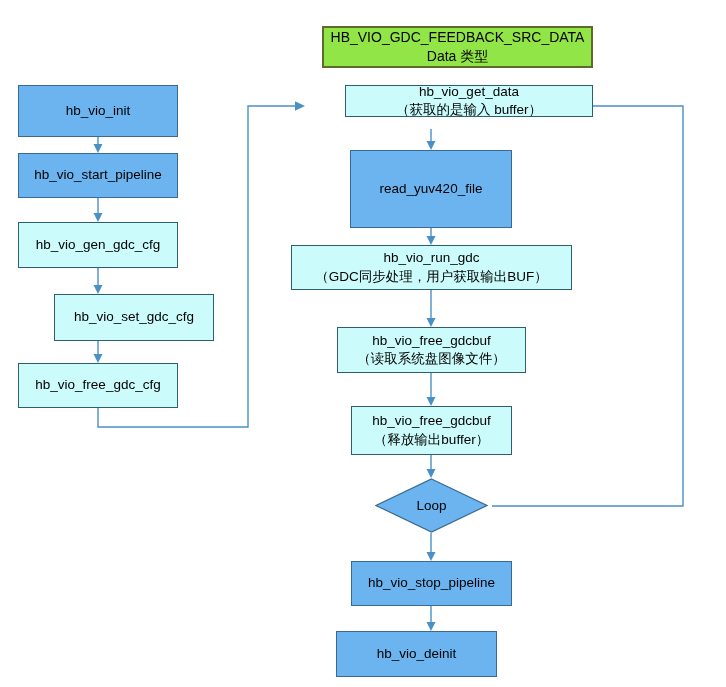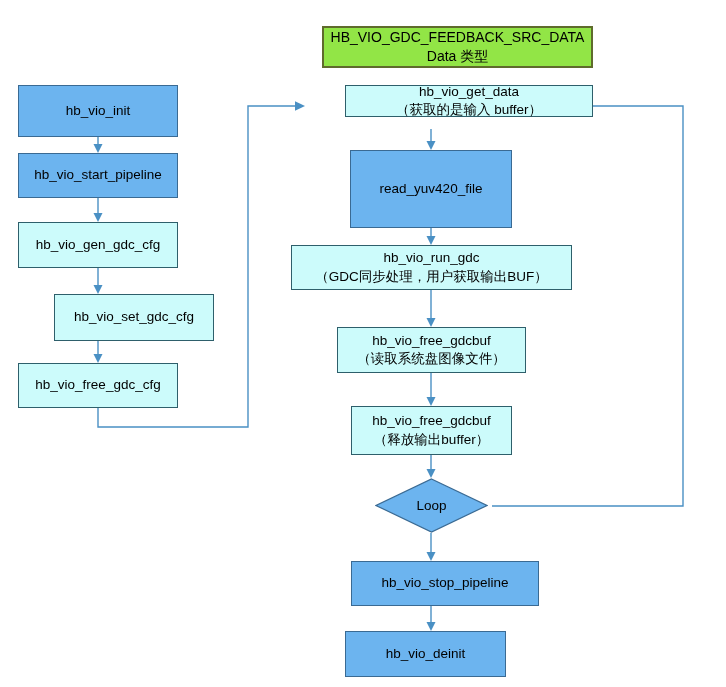--- a/index.html
+++ b/index.html
@@ -202,21 +202,21 @@
     <span class="line2">（释放输出buffer）</span>
   </div>
 
   <div class="diamond-wrap" style="left:375px; top:478px; width:113px; height:55px;">
     <svg width="113" height="55" viewBox="0 0 113 55">
       <polygon points="56.5,1 112,27.5 56.5,54 1,27.5" fill="#6CB4EF" stroke="#3A6A93" stroke-width="1.2"></polygon>
     </svg>
     <div class="diamond-label">Loop</div>
   </div>
 
-  <div class="node box-blue" style="left:351px; top:561px; width:188px; height:45px;">
+  <div class="node box-blue" style="left:351px; top:561px; width:161px; height:45px;">
     <span>hb_vio_stop_pipeline</span>
   </div>
 
-  <div class="node box-blue" style="left:345px; top:631px; width:161px; height:46px;">
+  <div class="node box-blue" style="left:336px; top:631px; width:161px; height:46px;">
     <span>hb_vio_deinit</span>
   </div>
 
 </div>
 
 </body></html>

